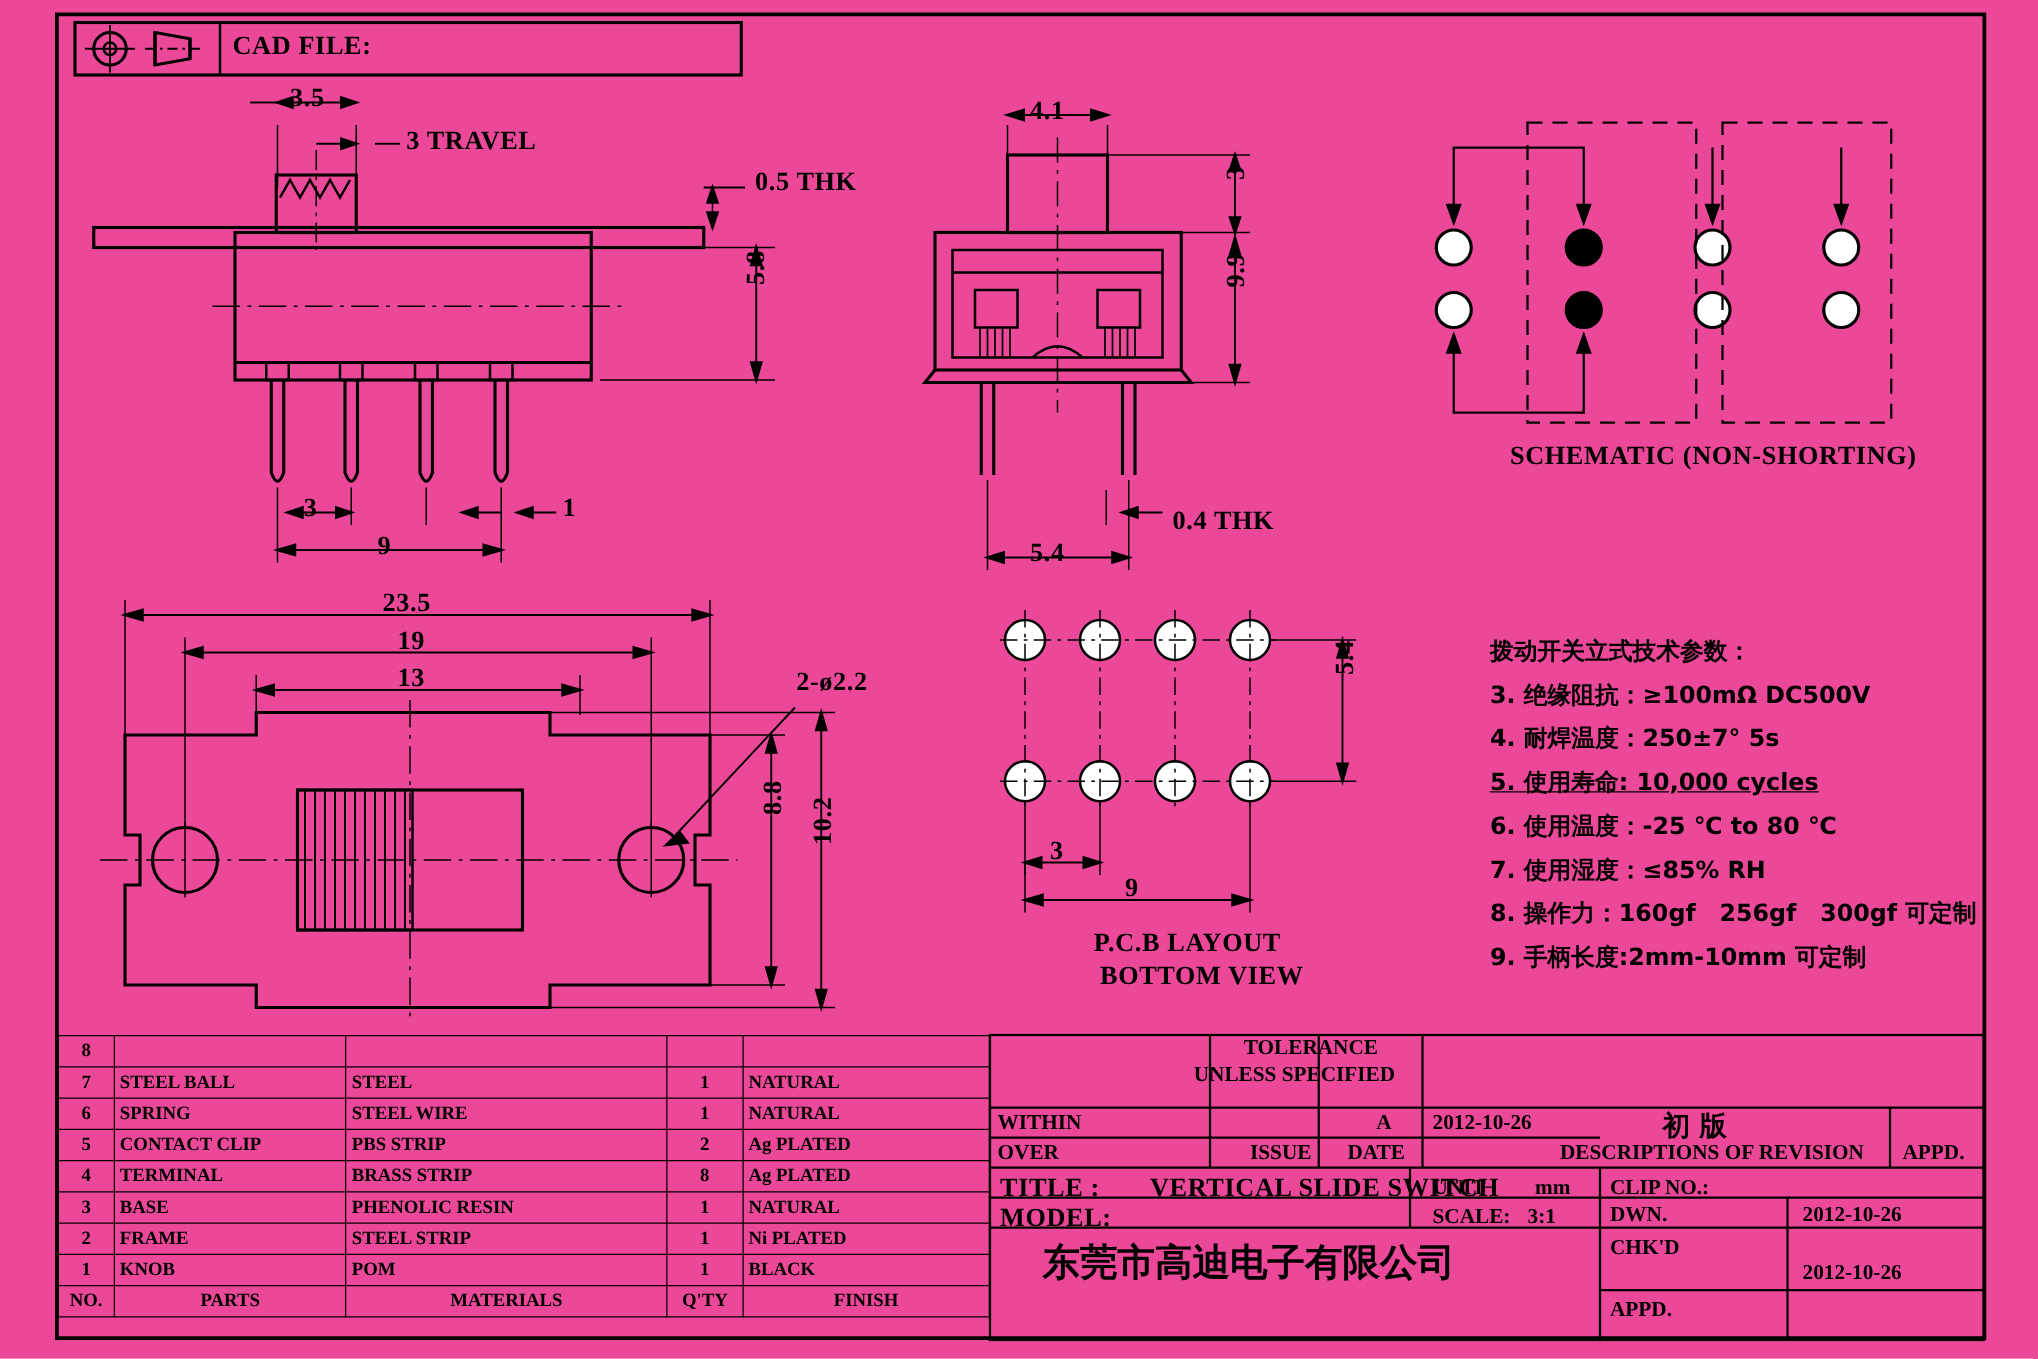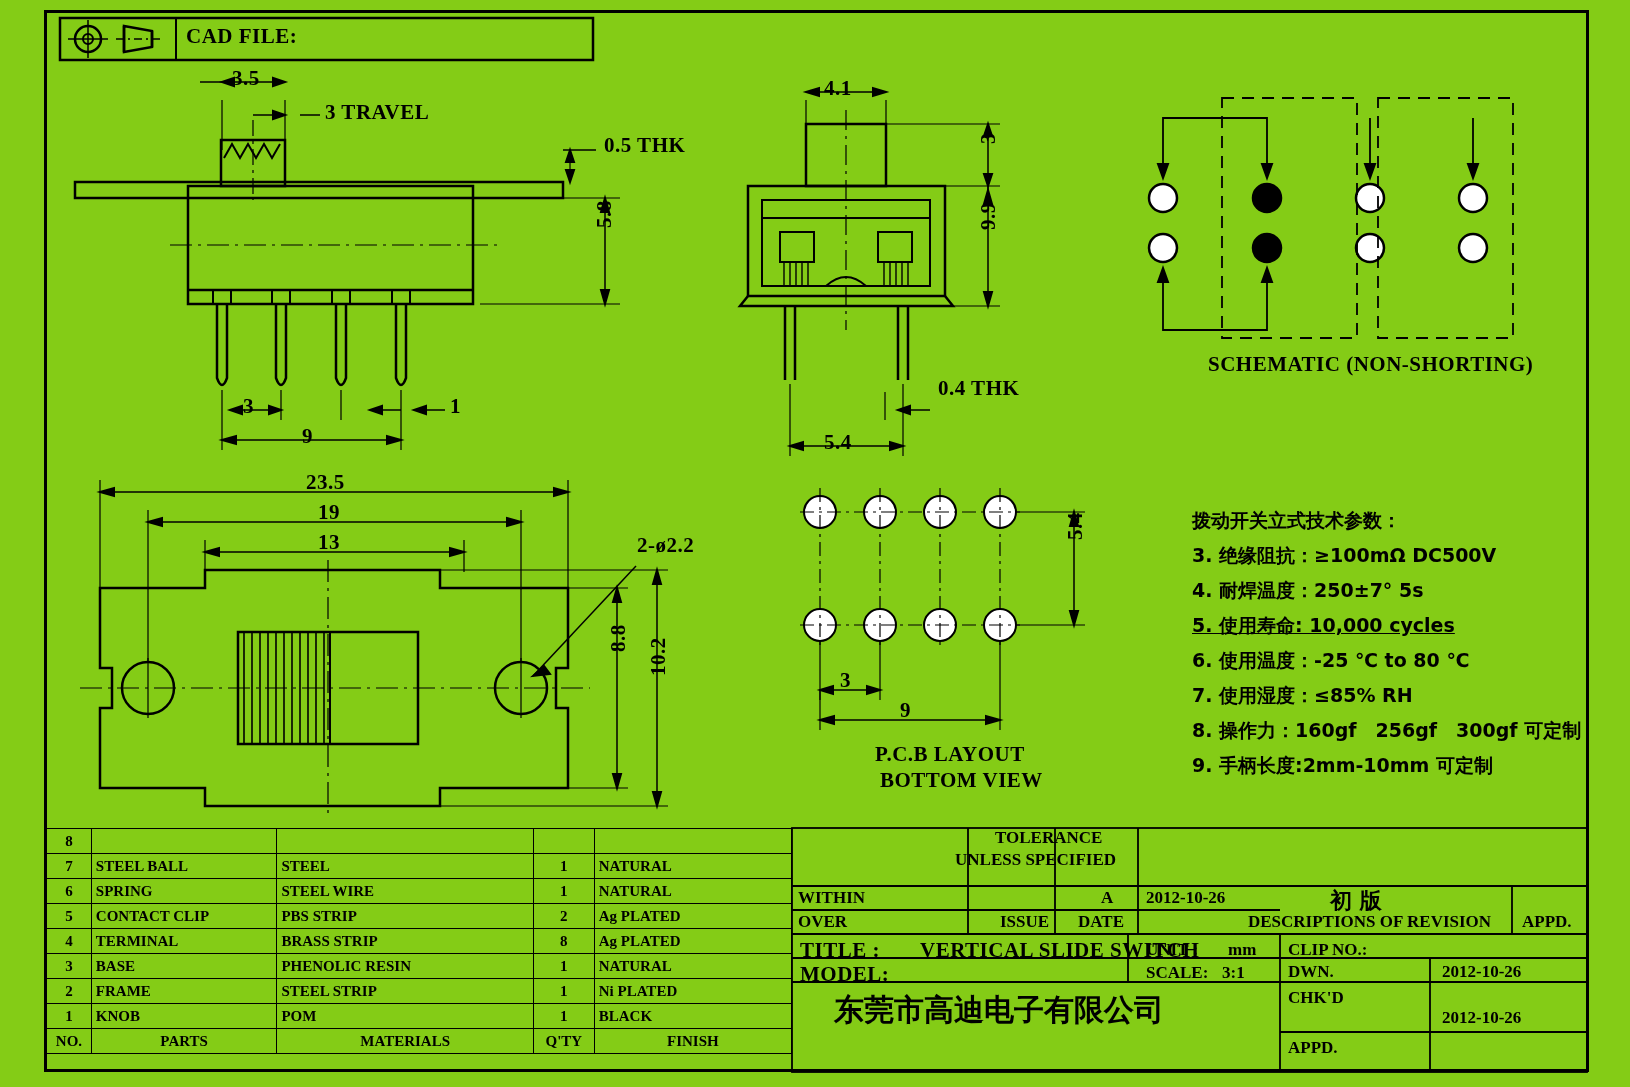--- a/index.html
+++ b/index.html
@@ -1,17 +1,17 @@
 <!DOCTYPE html>
 <html><head>
 <meta charset="utf-8">
 <style>
   html,body{margin:0;padding:0;background:#ffffff;}
   body{font-family:"Liberation Serif", serif;color:#000;}
-  #sheet{position:relative;width:1630px;height:1087px;overflow:hidden;background:#84cc16;}
+  #sheet{position:relative;width:1630px;height:1087px;overflow:hidden;background:#ec4899;}
   .bd{position:absolute;box-sizing:border-box;}
   .frame{left:44px;top:10px;width:1545px;height:1062px;border:3px solid #000;}
   .txt{position:absolute;white-space:nowrap;}
   .lbl{font-size:21px;font-weight:bold;letter-spacing:.5px;}
   .lbl-sm{font-size:17px;font-weight:bold;}
   .cn{font-family:"DejaVu Sans",sans-serif;font-size:19px;font-weight:bold;}
   svg{position:absolute;left:0;top:0;overflow:visible;}
   table{border-collapse:collapse;}
   .tbl td{border:1.5px solid #000;font-size:15px;font-weight:bold;padding:0 4px;height:24px;font-family:"Liberation Serif",serif;}
   .c{text-align:center;}
@@ -294,21 +294,21 @@
   <div class="txt lbl" style="left:325px;top:100px;">3  TRAVEL</div>
   <div class="txt lbl" style="left:604px;top:133px;">0.5  THK</div>
   <div class="txt lbl" style="left:592px;top:228px;transform:rotate(-90deg);transform-origin:left top;">5.8</div>
   <div class="txt lbl" style="left:243px;top:394px;">3</div>
   <div class="txt lbl" style="left:450px;top:394px;">1</div>
   <div class="txt lbl" style="left:302px;top:424px;">9</div>
 
   <div class="txt lbl" style="left:824px;top:76px;">4.1</div>
   <div class="txt lbl" style="left:976px;top:144px;transform:rotate(-90deg);transform-origin:left top;">3</div>
   <div class="txt lbl" style="left:976px;top:230px;transform:rotate(-90deg);transform-origin:left top;">9.9</div>
-  <div class="txt lbl" style="left:938px;top:376px;">0.4  THK</div>
+  <div class="txt lbl" style="left:938px;top:404px;">0.4  THK</div>
   <div class="txt lbl" style="left:824px;top:430px;">5.4</div>
 
   <div class="txt lbl ul" style="left:1208px;top:352px;">SCHEMATIC (NON-SHORTING)</div>
 
   <div class="txt lbl" style="left:306px;top:470px;">23.5</div>
   <div class="txt lbl" style="left:318px;top:500px;">19</div>
   <div class="txt lbl" style="left:318px;top:530px;">13</div>
   <div class="txt lbl" style="left:637px;top:533px;">2-ø2.2</div>
   <div class="txt lbl" style="left:606px;top:652px;transform:rotate(-90deg);transform-origin:left top;">8.8</div>
   <div class="txt lbl" style="left:646px;top:676px;transform:rotate(-90deg);transform-origin:left top;">10.2</div>

